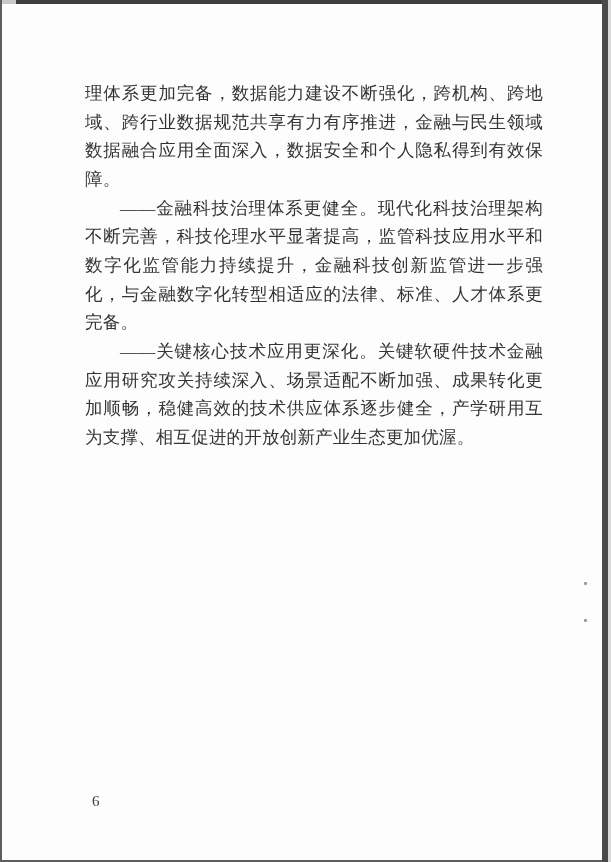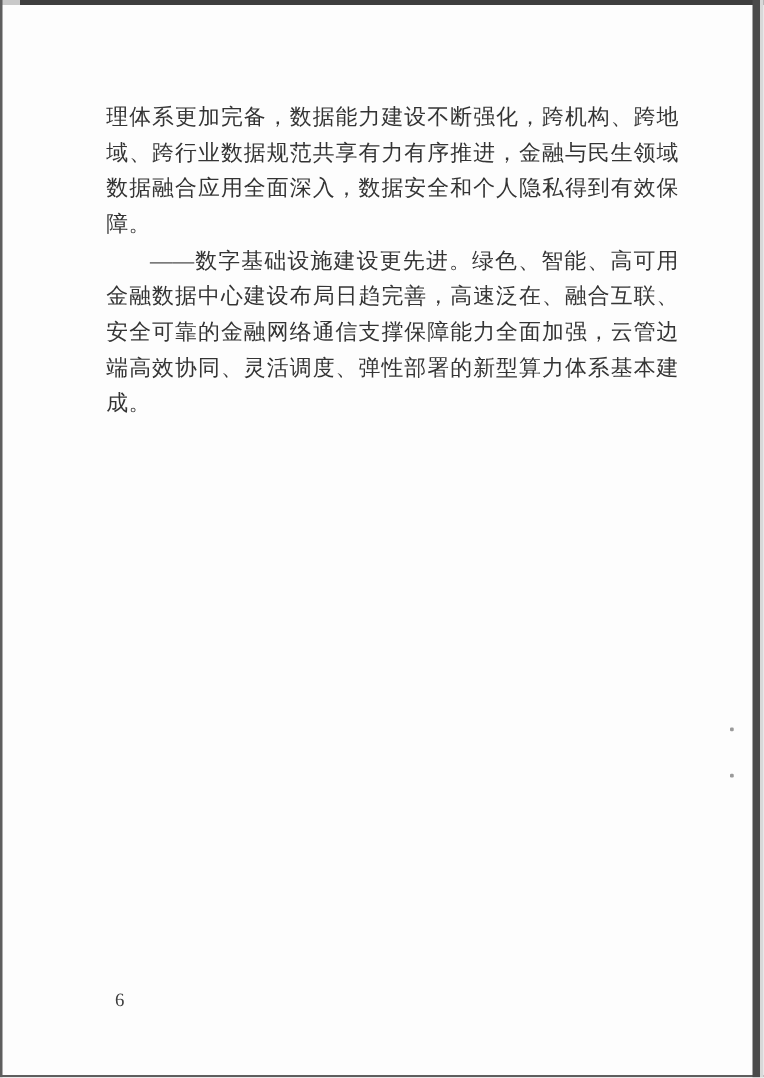--- a/index.html
+++ b/index.html
@@ -101,18 +101,19 @@
   <div class="edge-top-corner"></div>
   <div class="edge-left"></div>
   <div class="edge-bottom"></div>
   <div class="edge-right-dark"></div>
   <div class="edge-right-light"></div>
   <div class="speck speck-1"></div>
   <div class="speck speck-2"></div>
 
   <div class="page-text">
     <p>理体系更加完备，数据能力建设不断强化，跨机构、跨地域、跨行业数据规范共享有力有序推进，金融与民生领域数据融合应用全面深入，数据安全和个人隐私得到有效保障。</p>
-    <p class="indented">——数字基础设施建设更先进。绿色、智能、高可用金融数据中心建设布局日趋完善，高速泛在、融合互联、安全可靠的金融网络通信支撑保障能力全面加强，云管边端高效协同、灵活调度、弹性部署的新型算力体系基本建成。</p>
+    <p class="indented">——金融科技治理体系更健全。现代化科技治理架构不断完善，科技伦理水平显著提高，监管科技应用水平和数字化监管能力持续提升，金融科技创新监管进一步强化，与金融数字化转型相适应的法律、标准、人才体系更完备。</p>
+    <p class="indented">——关键核心技术应用更深化。关键软硬件技术金融应用研究攻关持续深入、场景适配不断加强、成果转化更加顺畅，稳健高效的技术供应体系逐步健全，产学研用互为支撑、相互促进的开放创新产业生态更加优渥。</p>
   </div>
 
   <div class="page-number">6</div>
 
 </div>
 
 </body></html>

